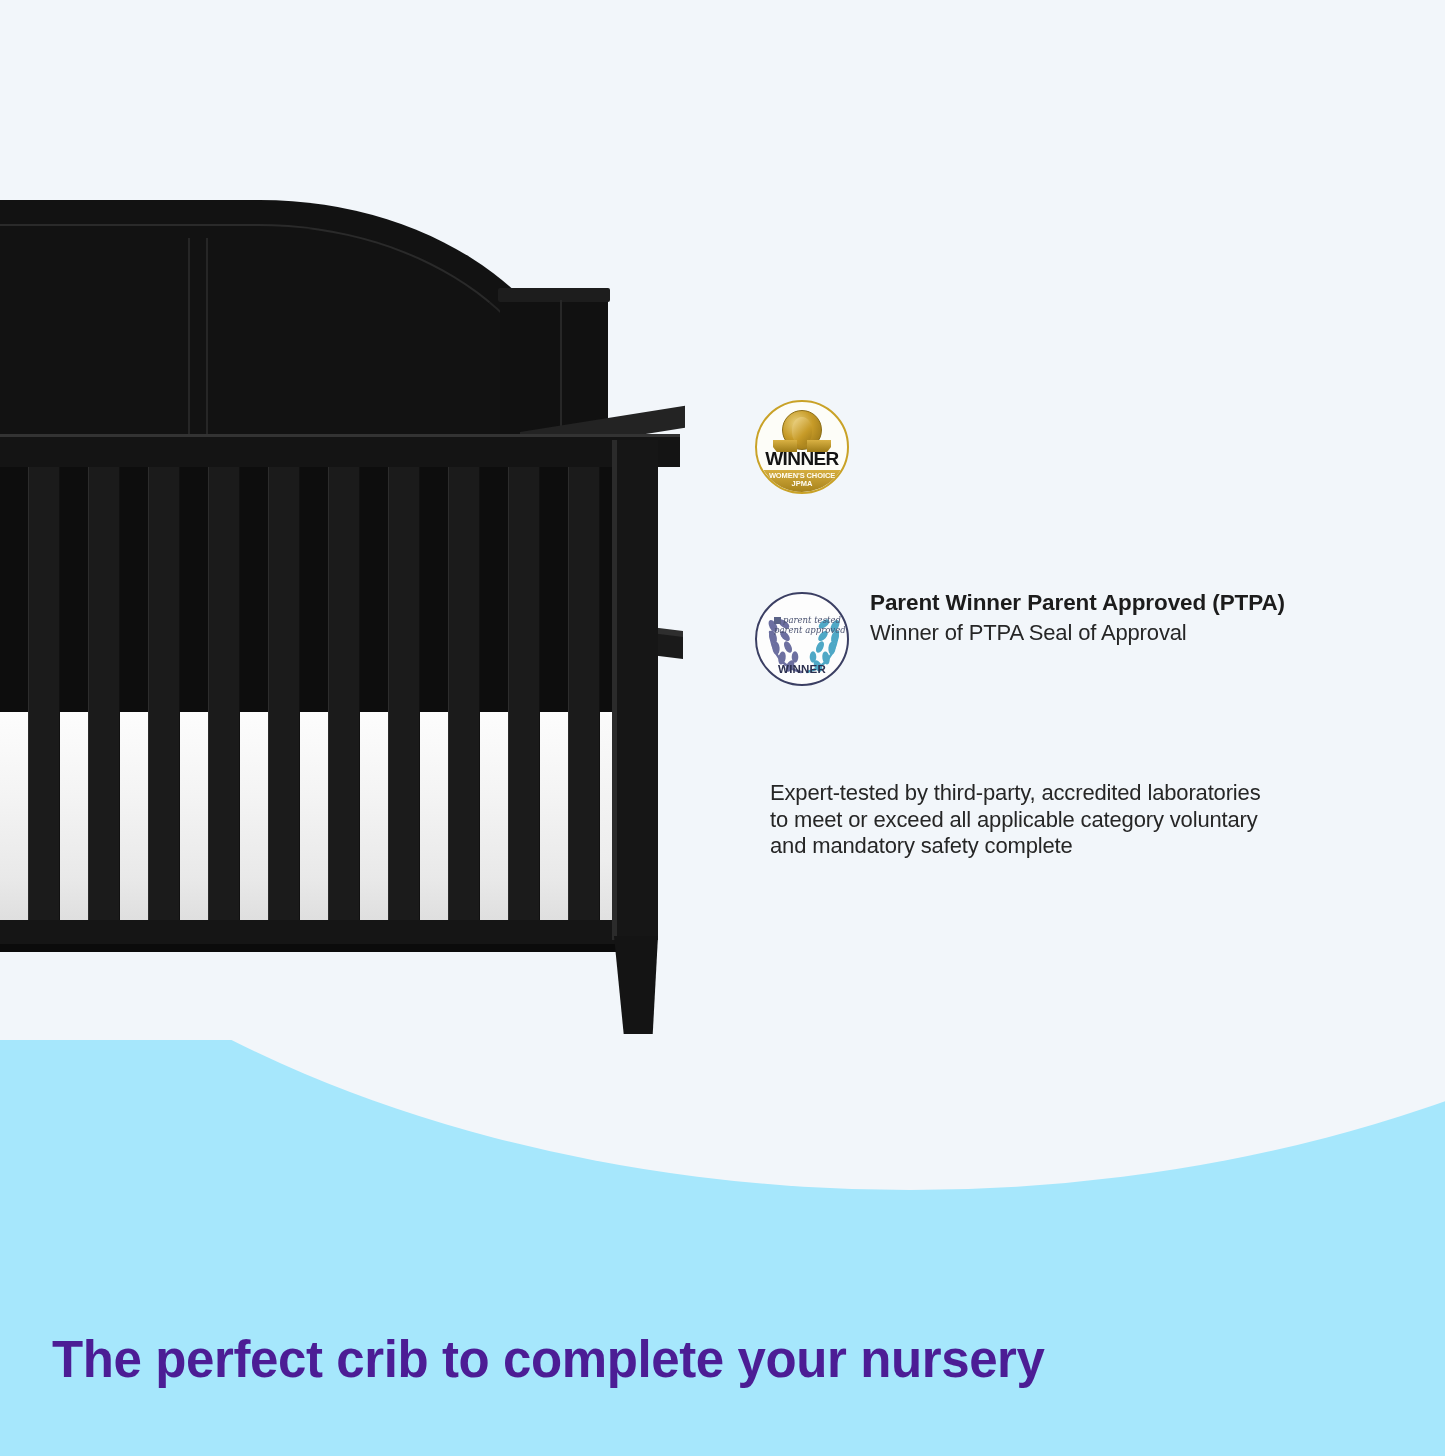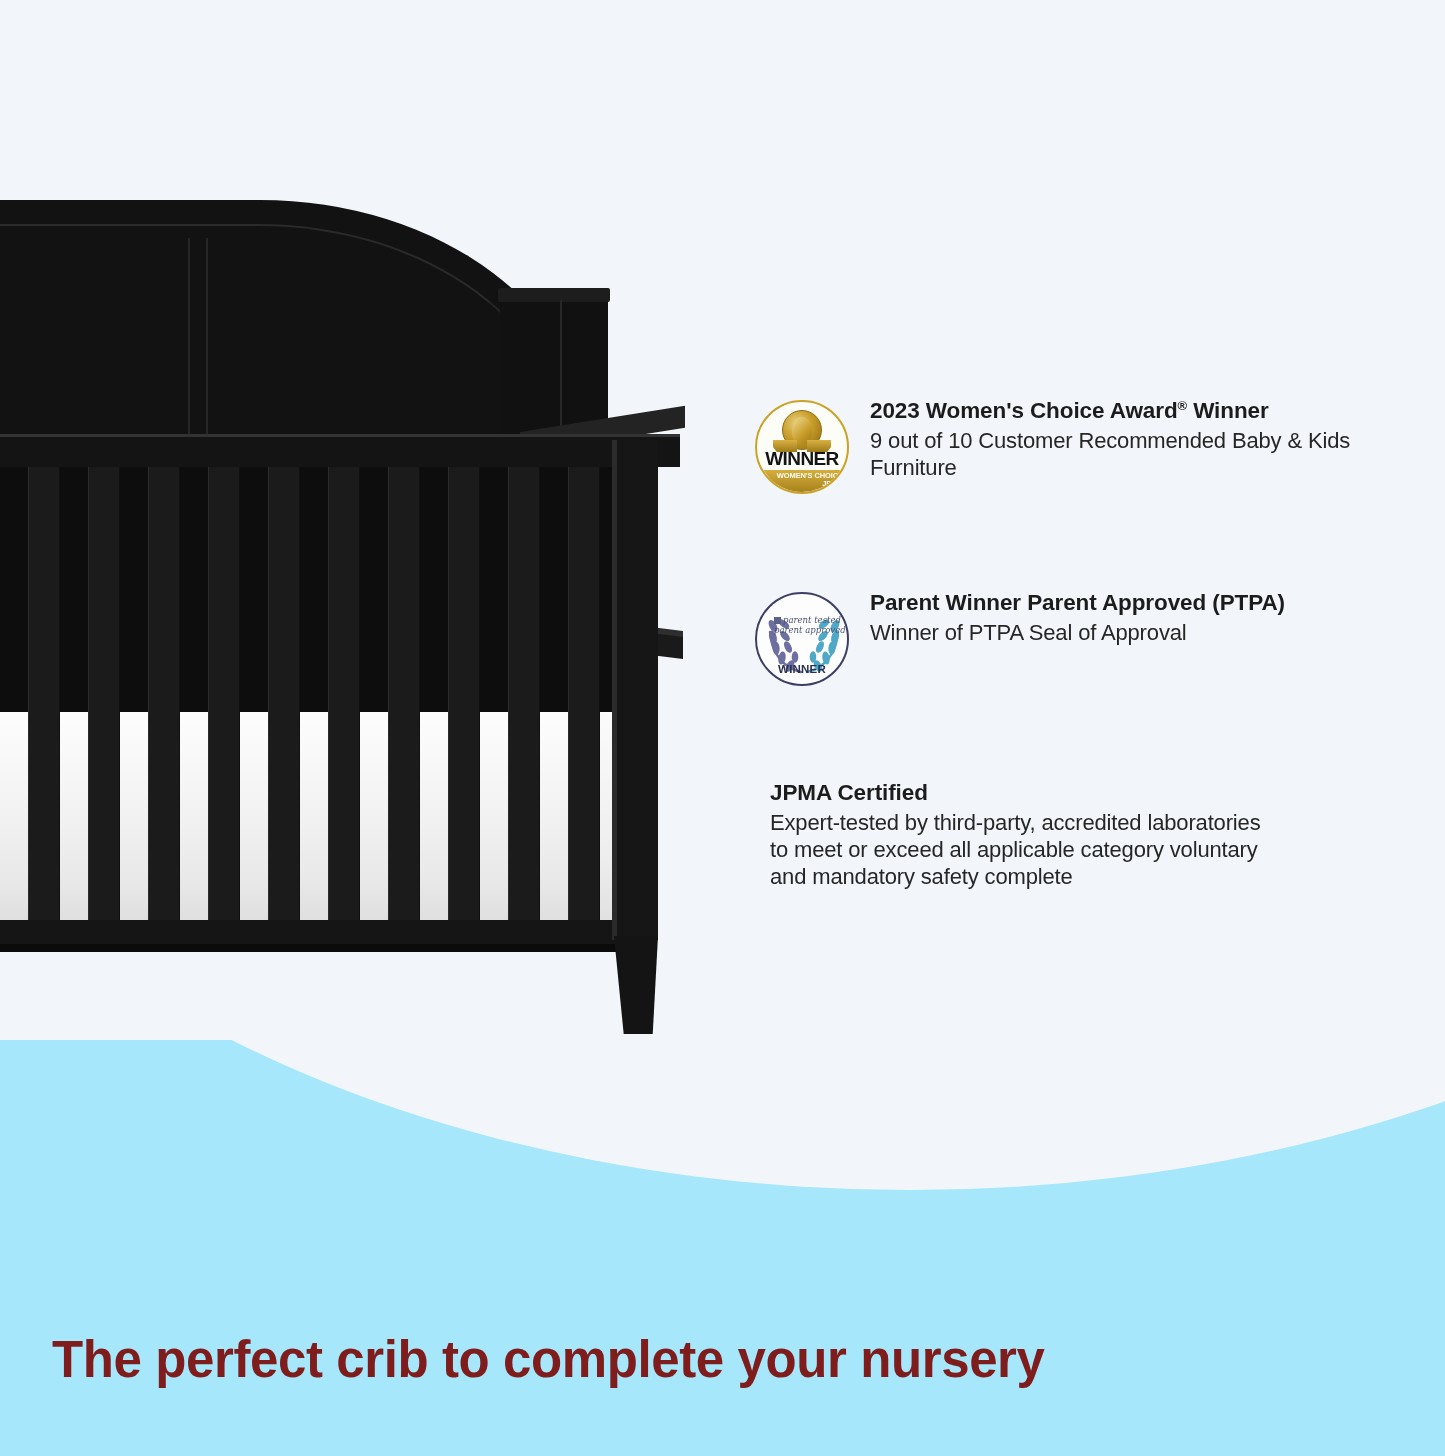--- a/index.html
+++ b/index.html
@@ -42,21 +42,21 @@
     background: #f2f6fa;
   }
 
   
   .headline {
     position: absolute;
     left: 52px;
     top: 1330px;
     font-size: 51px;
     font-weight: bold;
-    color: #7f1d1d;
+    color: #4c1d95;
     letter-spacing: -0.4px;
     white-space: nowrap;
   }
 
   
   .crib {
     position: absolute;
     left: 0;
     top: 0;
     width: 700px;
@@ -401,21 +401,21 @@
     color: #141414;
     letter-spacing: -0.6px;
   }
   .wc-banner {
     position: absolute;
     left: 4px;
     right: 4px;
     top: 68px;
     height: 22px;
     background: linear-gradient(180deg, #d6ae3f, #a7821b);
-    text-align: right;
+    text-align: center;
     padding-top: 2px;
     box-sizing: border-box;
   }
   .wc-banner-l1 {
     font-size: 7.5px;
     font-weight: bold;
     color: #fffdf4;
     letter-spacing: -0.1px;
     line-height: 1.05;
   }
@@ -634,24 +634,20 @@
             <div class="wc-medal-face"></div>
           </div>
           <div class="wc-ribbon-l"></div>
           <div class="wc-ribbon-r"></div>
           <div class="wc-winner">WINNER</div>
           <div class="wc-banner">
             <div class="wc-banner-l1">WOMEN'S CHOICE</div>
             <div class="wc-banner-l2">JPMA</div>
           </div>
         </div>
-      </div>
-      <div class="award-text">
-        <div class="award-title"><span>2023 Women's Choice Award</span><span class="reg">®</span><span> Winner</span></div>
-        <div class="award-desc">9 out of 10 Customer Recommended Baby &amp; Kids Furniture</div>
       </div>
     </div>
 
     <div class="award-row r2">
       <div class="badge-slot">
         <div class="ptpa-badge">
           <svg class="ptpa-wreath" viewBox="0 0 94 94">
             <g fill="none" stroke-linecap="round">
               <path d="M44 78 C 26 74, 14 58, 13 38" stroke="#6c6fa0" stroke-width="2.4"></path>
               <path d="M50 78 C 68 74, 80 58, 81 38" stroke="#4fa8c6" stroke-width="2.4"></path>
@@ -687,21 +683,20 @@
         </div>
       </div>
       <div class="award-text">
         <div class="award-title">Parent Winner Parent Approved (PTPA)</div>
         <div class="award-desc">Winner of PTPA Seal of Approval</div>
       </div>
     </div>
 
     <div class="award-row r3">
       <div class="award-text">
-        <div class="award-title">JPMA Certified</div>
         <div class="award-desc">Expert-tested by third-party, accredited laboratories to meet or exceed all applicable category voluntary and mandatory safety complete</div>
       </div>
     </div>
 
   </div>
 
   <div class="blue-band">
     <div class="white-ellipse"></div>
   </div>
 

